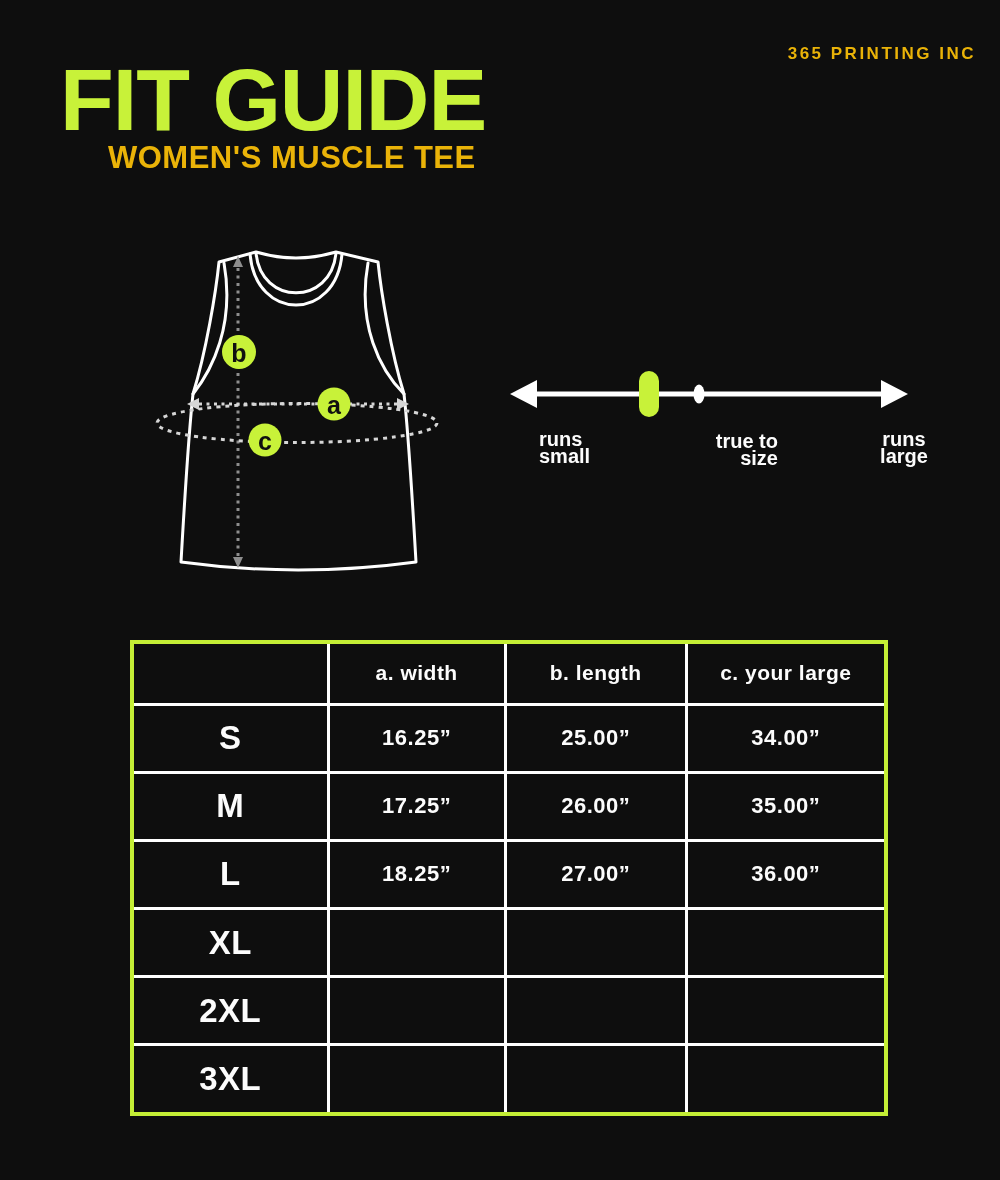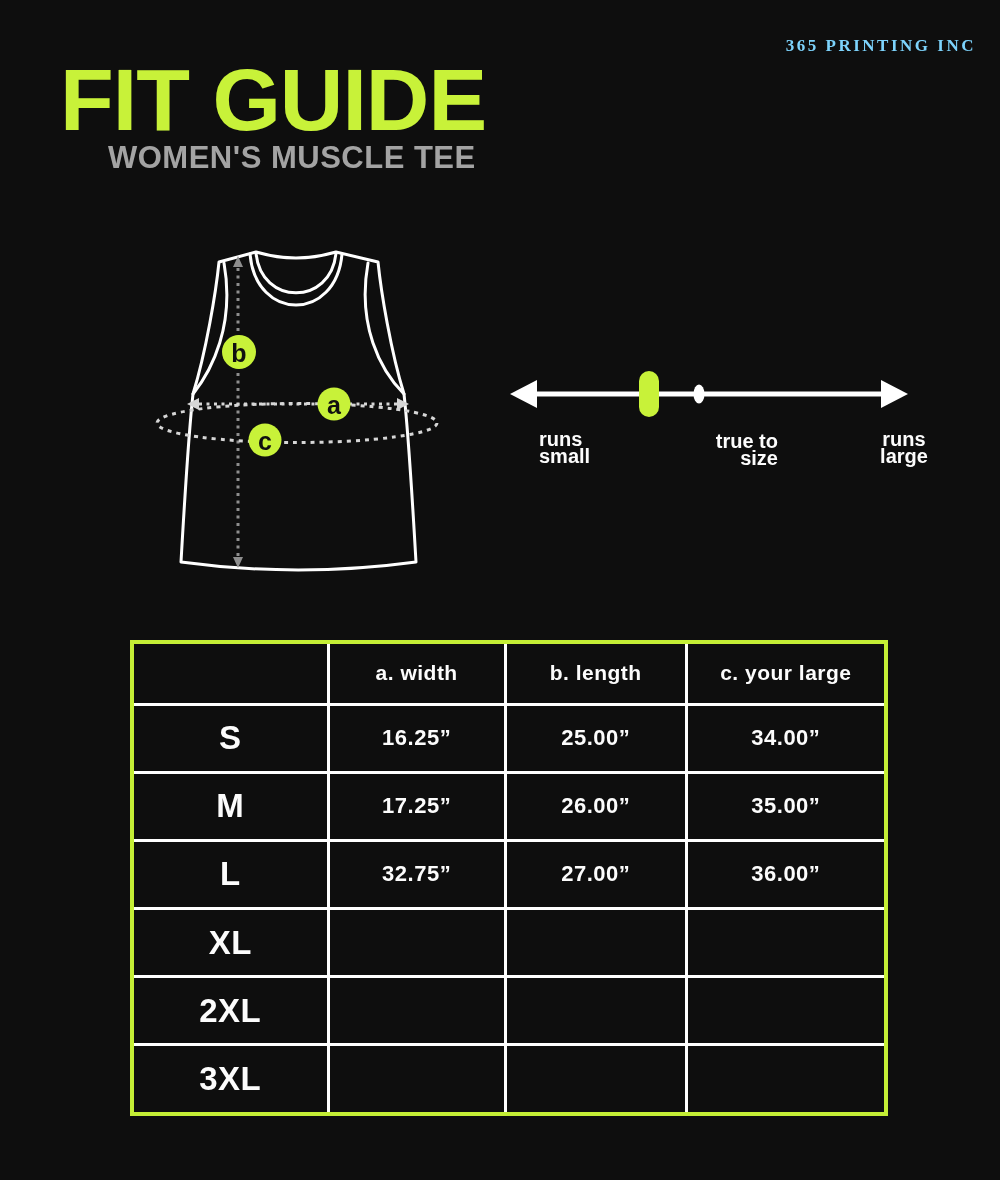--- a/index.html
+++ b/index.html
@@ -11,45 +11,44 @@
     width: 1000px;
     height: 1180px;
     background: #0e0e0e;
     overflow: hidden;
     color: #fff;
     font-weight: bold;
   }
 
   .brand {
     position: absolute;
-    top: 36px;
+    top: 44px;
     right: 24px;
     font-size: 17px;
     letter-spacing: 2.5px;
-    color: #7dd3fc;
-    font-family: Liberation Serif, serif;
+    color: #eab308;
   }
 
   .title {
     position: absolute;
     left: 60px;
     top: 56px;
     font-size: 88px;
     line-height: 88px;
     letter-spacing: -1px;
     color: #c8f239;
   }
 
   .subtitle {
     position: absolute;
     left: 108px;
     top: 140px;
     font-size: 31px;
     letter-spacing: 0.5px;
-    color: #a3a3a3;
+    color: #eab308;
   }
 
   .diagram-svg {
     position: absolute;
     left: 105px;
     top: 238px;
   }
 
   .scale-svg {
     position: absolute;
@@ -198,21 +197,21 @@
         <td>34.00”</td>
       </tr>
       <tr>
         <td class="size-cell">M</td>
         <td>17.25”</td>
         <td>26.00”</td>
         <td>35.00”</td>
       </tr>
       <tr>
         <td class="size-cell">L</td>
-        <td>32.75”</td>
+        <td>18.25”</td>
         <td>27.00”</td>
         <td>36.00”</td>
       </tr>
       <tr>
         <td class="size-cell">XL</td>
         <td></td>
         <td></td>
         <td></td>
       </tr>
       <tr>

